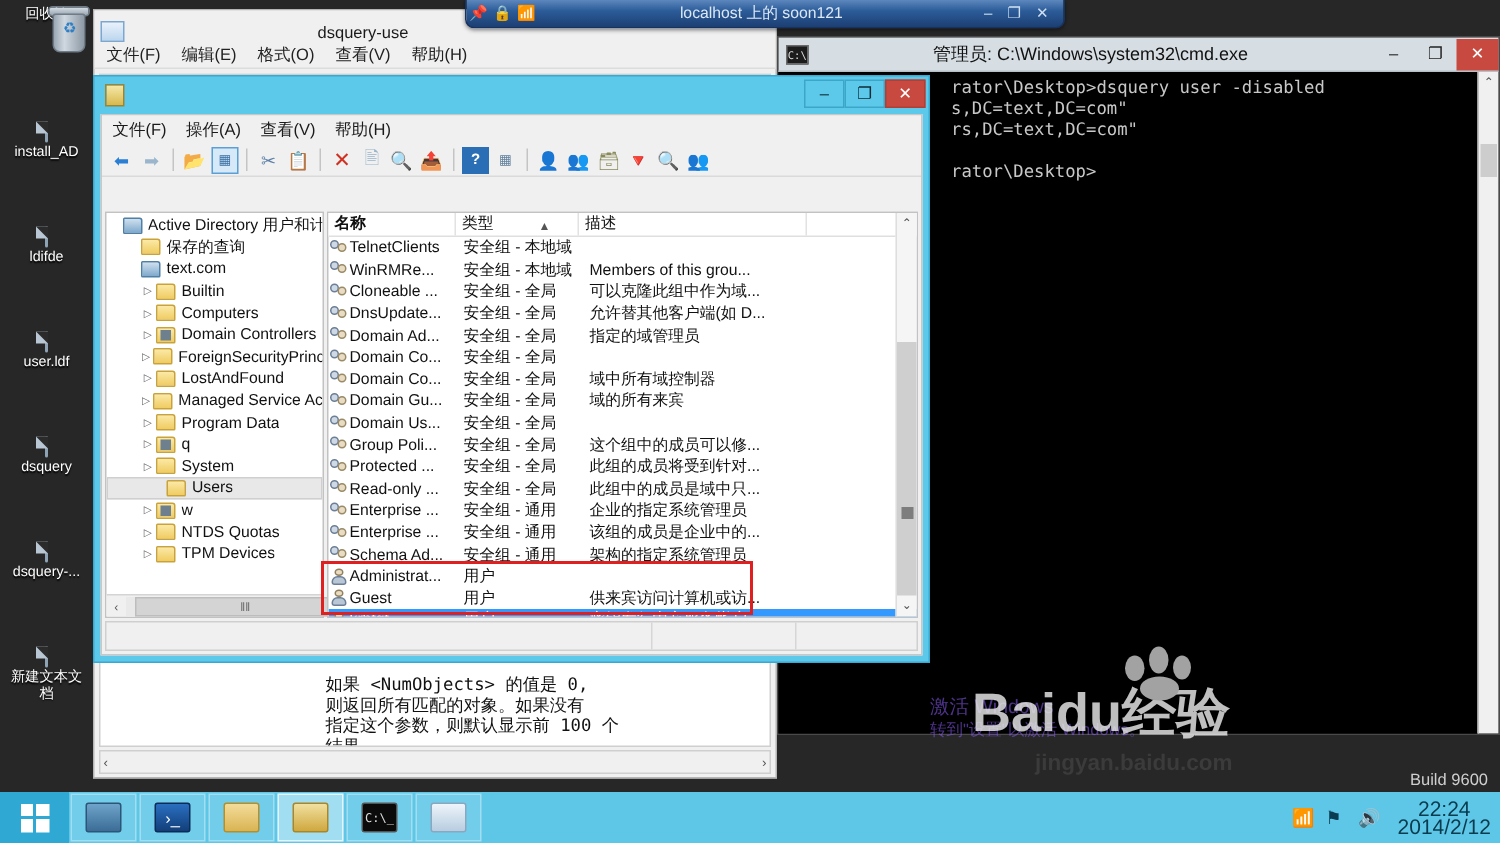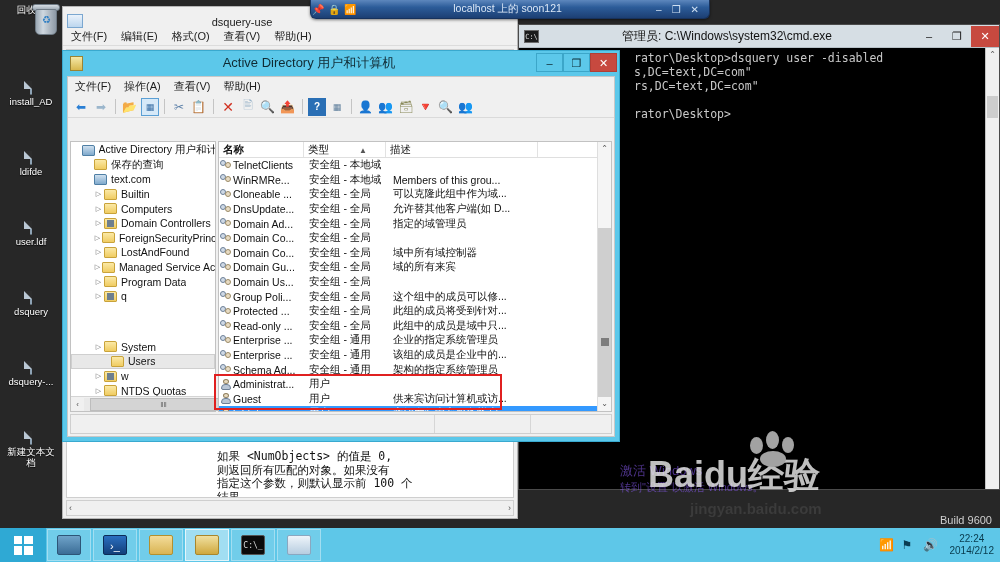--- a/index.html
+++ b/index.html
@@ -211,21 +211,21 @@
     grid-template-columns:1fr 1fr; grid-template-rows:1fr 1fr; gap:2px; }
   #start .logo i{ background:#fff; display:block; }
   .tbtn{ width:44px; height:32px; margin:0 1px; display:flex; align-items:center;
     justify-content:center; border:1px solid rgba(255,255,255,.35);
     background:rgba(255,255,255,.12); }
   .tbtn.active{ background:rgba(255,255,255,.42); border-color:rgba(255,255,255,.7); }
   .tbtn .sq{ width:24px; height:20px; border-radius:2px; display:block; }
   #tray{ margin-left:auto; display:flex; align-items:center; height:34px;
     padding-right:6px; gap:7px; }
   #tray .ti{ width:15px; height:15px; position:relative; }
-  #clock{ text-align:center; font-size:10px; color:#083b4d; line-height:12px;
+  #clock{ text-align:center; font-size:14px; color:#083b4d; line-height:12px;
     padding-left:4px; }
   #buildtxt{ position:absolute; right:8px; bottom:36px; color:#cfcfcf;
     font-size:11px; }
 </style>
 </head>
 <body>
 
 <div id="desktop">
 
   <div id="desk-icons">
@@ -334,21 +334,20 @@
     <span class="btns">
       <span>–</span>
       <span>❐</span>
       <span>✕</span>
     </span>
   </div>
 
   <div id="aduc">
     <div class="title">
       <span class="ic"></span>
-      <span class="t">Active Directory 用户和计算机</span>
     </div>
     <div class="wb">
       <span class="mi">–</span>
       <span class="mx">❐</span>
       <span class="cl">✕</span>
     </div>
 
     <div class="inner">
       <div class="menu">
         <span>文件(F)</span>
@@ -435,21 +434,21 @@
               <div class="tnode" style="padding-left: 22px;">
                 <span class="exp">▷</span>
                 <span class="fi"></span>
                 <span class="nm">Program Data</span>
               </div>
               <div class="tnode" style="padding-left: 22px;">
                 <span class="exp">▷</span>
                 <span class="fi dc"></span>
                 <span class="nm">q</span>
               </div>
-              <div class="tnode" style="padding-left: 22px; margin-top: 36px;">
+              <div class="tnode" style="padding-left: 22px;">
                 <span class="exp">▷</span>
                 <span class="fi"></span>
                 <span class="nm">System</span>
               </div>
               <div class="tnode sel" style="padding-left: 28px;">
                 <span class="exp"></span>
                 <span class="fi"></span>
                 <span class="nm">Users</span>
               </div>
               <div class="tnode" style="padding-left: 22px;">

